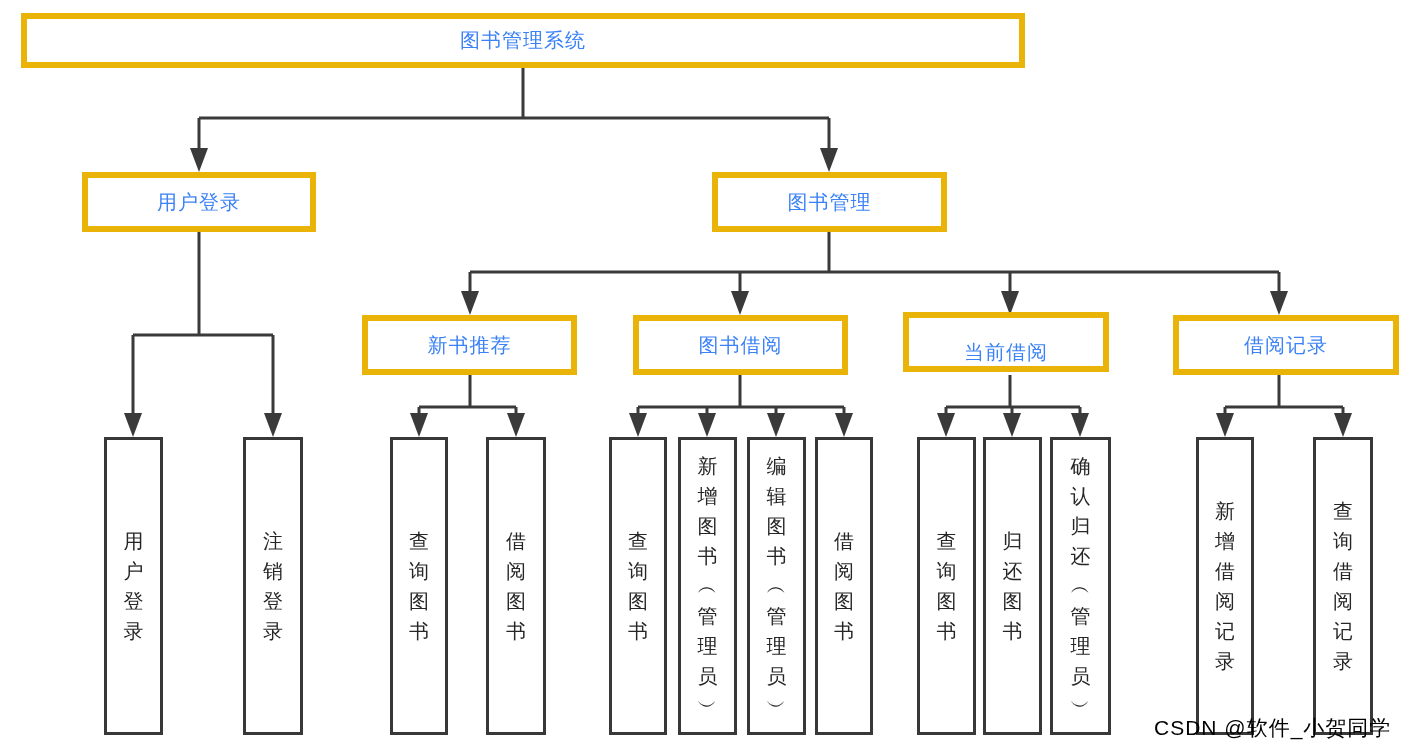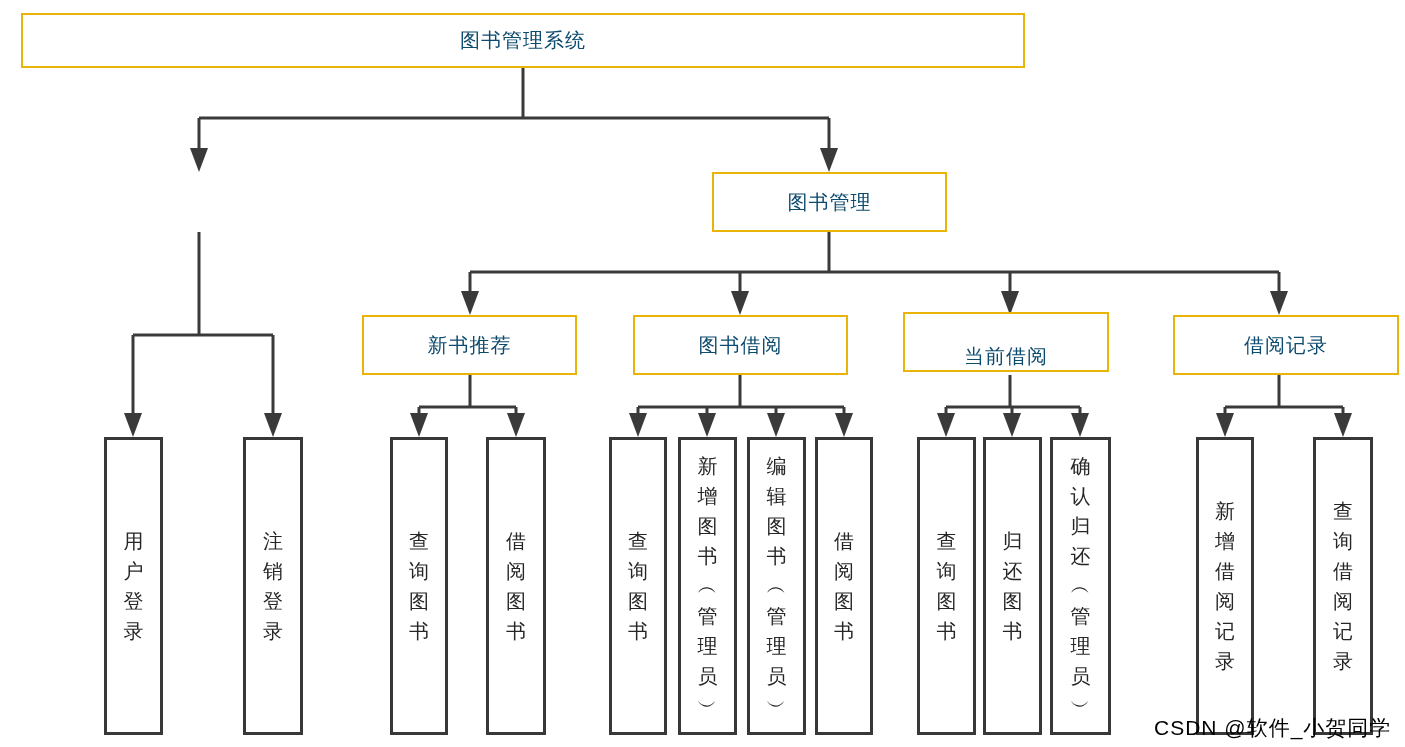--- a/index.html
+++ b/index.html
@@ -16,27 +16,27 @@
 
   .connectors {
     position: absolute;
     left: 0; top: 0;
     width: 1405px; height: 747px;
     pointer-events: none;
   }
 
   .node {
     position: absolute;
-    border: 2px solid #eab308;
+    border: 6px solid #eab308;
     background: #ffffff;
     display: flex;
     align-items: center;
     justify-content: center;
     font-size: 20px;
-    color: #0c4a6e;
+    color: #3b82f6;
     letter-spacing: 1px;
     z-index: 2;
   }
 
   .leaf {
     position: absolute;
     top: 437px;
     height: 298px;
     border: 3px solid #383838;
     background: #ffffff;
@@ -125,20 +125,23 @@
       <path d="M1279 375 V407 M1225 407 H1343 M1225 407 V414 M1343 407 V414" stroke="#3a3a3a" stroke-width="3" fill="none"></path>
       <polygon points="1216,413 1234,413 1225,437" fill="#3a3a3a"></polygon>
       <polygon points="1334,413 1352,413 1343,437" fill="#3a3a3a"></polygon>
     </g>
   </svg>
 
   <div class="node" style="left:21px; top:13px; width:1004px; height:55px;">
     <span>图书管理系统</span>
   </div>
 
+  <div class="node" style="left:82px; top:172px; width:234px; height:60px;">
+    <span>用户登录</span>
+  </div>
   <div class="node" style="left:362px; top:315px; width:215px; height:60px;">
     <span>新书推荐</span>
   </div>
 
   <div class="node" style="left:712px; top:172px; width:235px; height:60px;">
     <span>图书管理</span>
   </div>
   <div class="node" style="left:633px; top:315px; width:215px; height:60px;align-items:center;">
     <span>图书借阅</span>
   </div>

